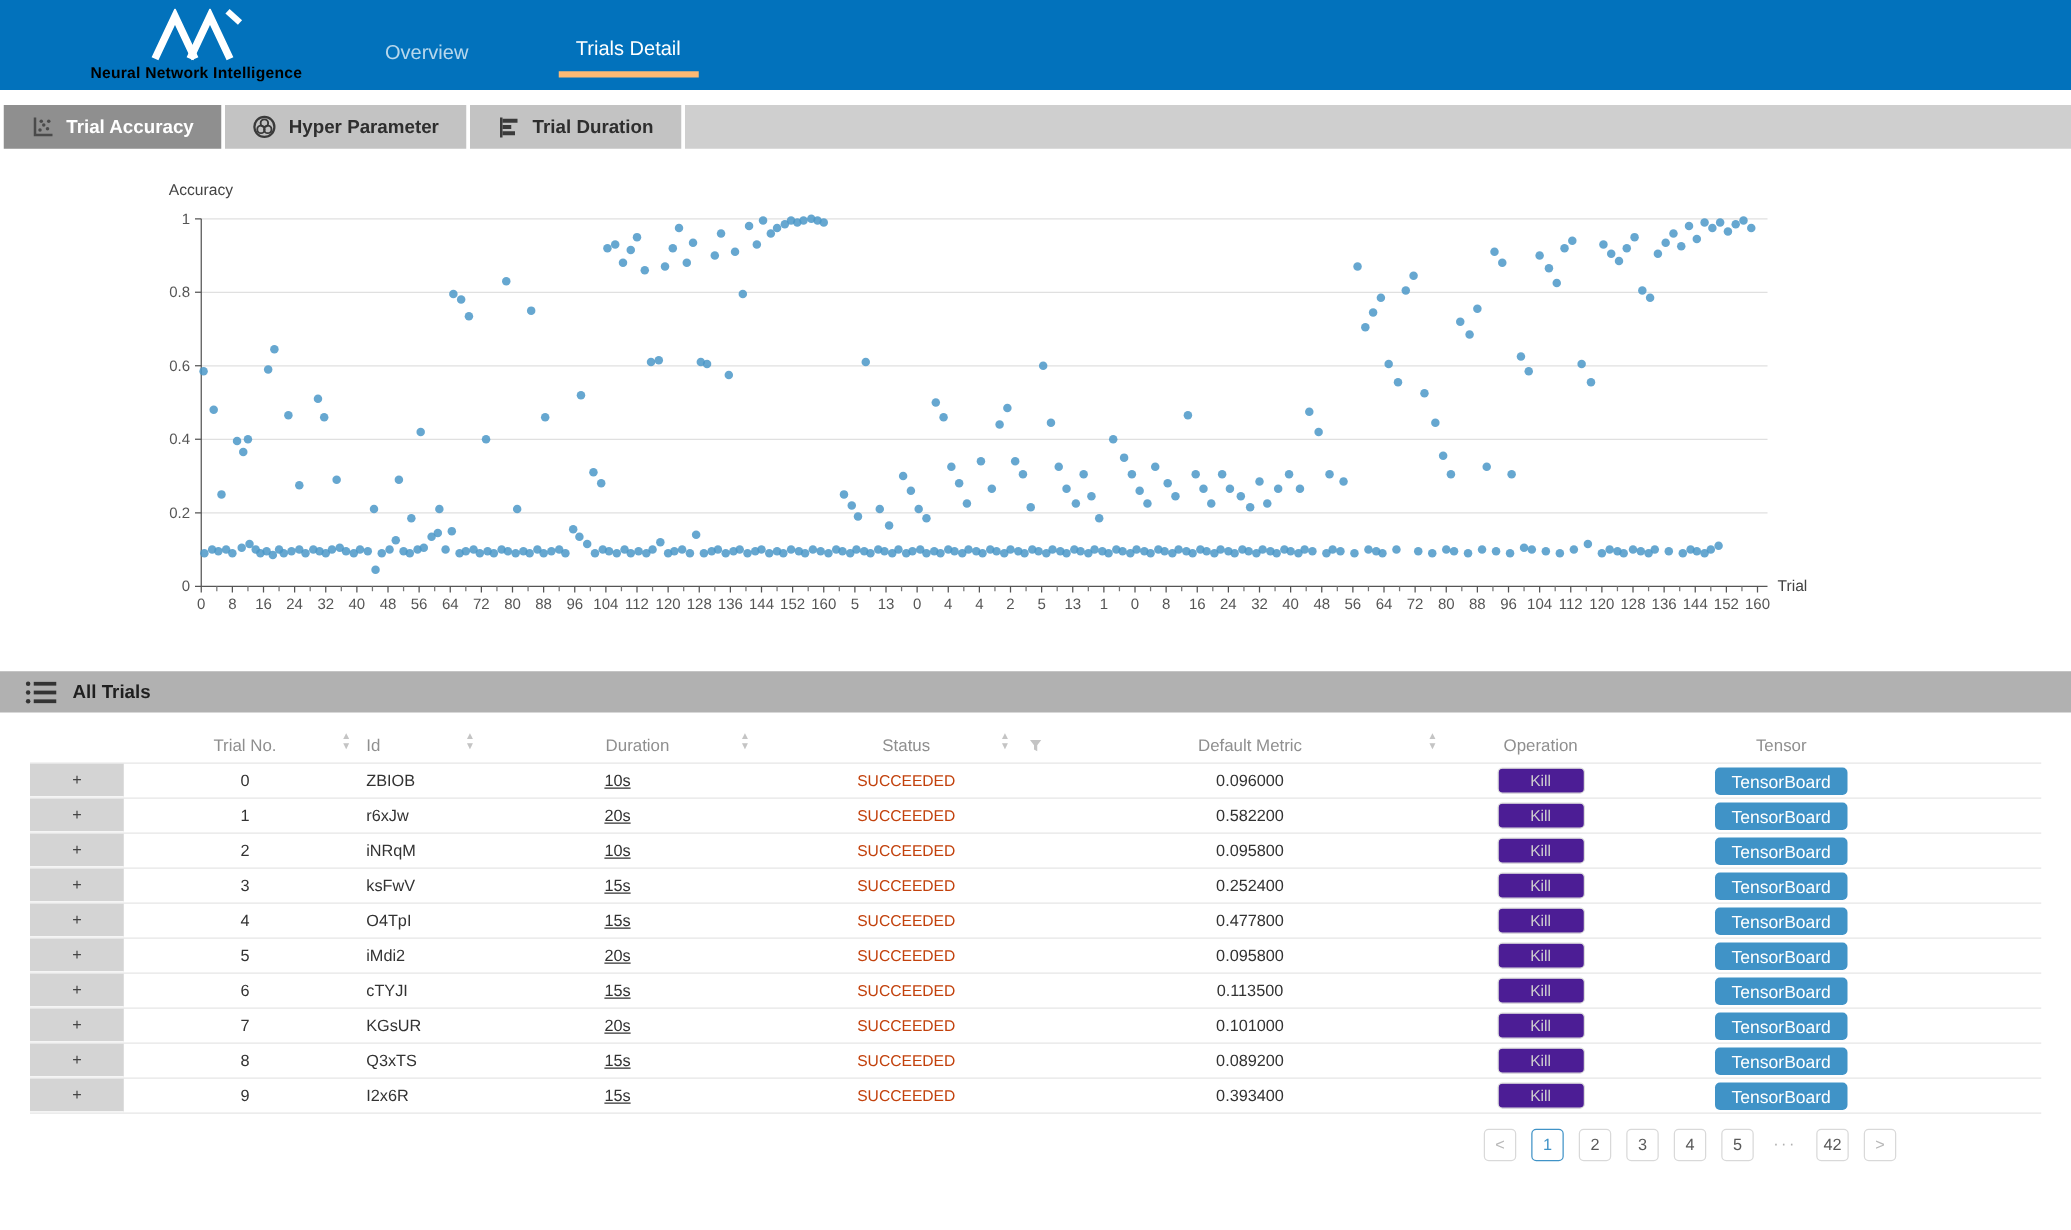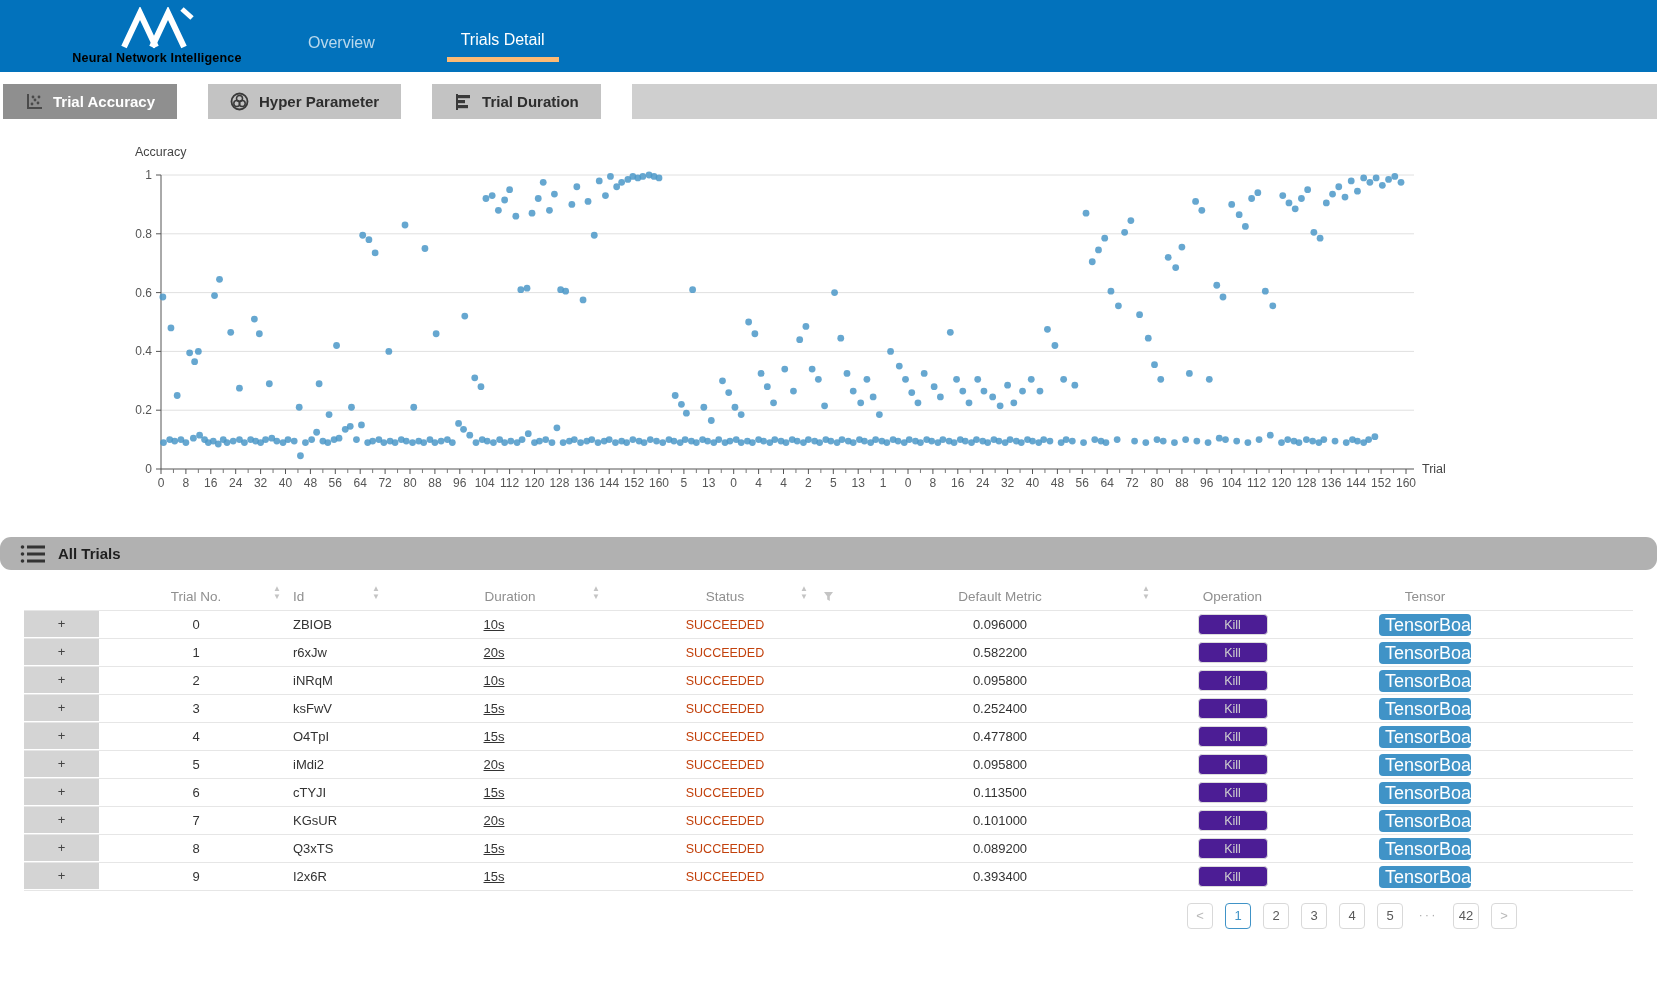--- a/index.html
+++ b/index.html
@@ -8,54 +8,54 @@
   
   .app-header{height:72px;background:#0272bc;display:flex;align-items:stretch;}
   .logo-block{margin-left:62px;display:flex;flex-direction:column;justify-content:center;align-items:center;width:190px;}
   .logo-mark{display:block;}
   .logo-text{color:#000000;font-size:12.5px;font-weight:bold;margin-top:2px;letter-spacing:.2px;white-space:nowrap;}
   .top-tabs{display:flex;align-items:flex-end;margin-left:42px;gap:58px;padding-bottom:10px;}
   .top-tab{font-size:16px;color:rgba(255,255,255,.72);cursor:pointer;padding:0 14px 8px 14px;border-bottom:2px solid transparent;}
   .top-tab.active{color:#fff;border-bottom:5px solid #fdba74;}
 
   
-  .subbar{margin-top:12px;height:35px;display:flex;gap:28px;}
+  .subbar{margin-top:12px;height:35px;display:flex;}
   .subtab{display:flex;align-items:center;gap:10px;padding:0 22px;background:#c3c3c3;margin-left:3px;font-size:15px;font-weight:bold;color:#2e2e2e;cursor:pointer;}
   .subtab.active{background:#8f8f8f;color:#fff;}
   .subbar-fill{flex:1;background:#cfcfcf;margin-left:3px;}
 
   
   .chart-wrap{position:relative;height:400px;margin-top:10px;}
   .chart-wrap svg{display:block;}
   .tick-label{font-size:12px;fill:#555;font-family:"Liberation Sans",sans-serif;}
   .axis-name{font-size:12.5px;fill:#444;font-family:"Liberation Sans",sans-serif;}
 
   
-  .alltrials-bar{margin-top:8px;height:33px;background:#b1b1b1;display:flex;align-items:center;border-radius:11px;}
+  .alltrials-bar{margin-top:8px;height:33px;background:#b1b1b1;display:flex;align-items:center;}
   .alltrials-bar .bar-icon{margin-left:20px;}
   .alltrials-title{margin-left:12px;font-size:15px;font-weight:bold;color:#1f1f1f;}
 
   
   .tbl{margin:14px 0 0 24px;width:1609px;}
   .trow{display:grid;grid-template-columns:75px 194px 117px 200px 230px 320px 145px 240px 88px;align-items:center;}
   .thead{height:26px;color:#8f8f8f;font-size:13.5px;}
   .th{position:relative;text-align:center;height:26px;line-height:26px;}
   .th.left{text-align:left;}
   .sorter{position:absolute;top:1px;display:inline-flex;flex-direction:column;line-height:7px;font-size:8px;color:#c4c4c4;cursor:pointer;}
   .sorter span{height:8px;}
   .filter-ic{position:absolute;top:7px;cursor:pointer;}
   .drow{height:27px;border-bottom:1px solid #e6e6e6;font-size:13px;}
   .drow:first-child{border-top:1px solid #e6e6e6;}
   .cell{text-align:center;}
   .cell.expand{background:#d4d4d4;height:26px;line-height:26px;border-bottom:1px solid #fff;cursor:pointer;color:#444;font-size:13px;}
   .cell.idc{text-align:left;color:#333;}
   .cell.dur{padding-right:32px;text-decoration:underline;}
   .cell.status{color:#c2410c;font-size:12.5px;}
   .btn-kill{width:70px;height:21px;border:1px solid #dcdcdc;background:#4c1d95;color:#cfcfcf;border-radius:4px;font-size:12.5px;font-family:"Liberation Sans",sans-serif;cursor:not-allowed;}
-  .btn-tb{width:92px;height:22px;border:none;background:#4093c7;color:#fff;border-radius:4px;font-size:18px;font-family:"Liberation Sans",sans-serif;cursor:pointer;}
+  .btn-tb{width:106px;height:22px;border:none;background:#4093c7;color:#fff;border-radius:4px;font-size:14px;font-family:"Liberation Sans",sans-serif;cursor:pointer;}
 
   
   .pager{display:flex;justify-content:flex-end;align-items:center;padding:12px 140px 20px 0;gap:12px;}
   .pg{min-width:26px;height:26px;line-height:24px;text-align:center;border:1px solid #d9d9d9;border-radius:4px;background:#fff;color:#595959;font-size:13px;cursor:pointer;box-sizing:border-box;}
   .pg.active{border-color:#4093c7;color:#4093c7;}
   .pg.arrow{color:#b8b8b8;}
   .pg.dots{border:none;color:#b0b0b0;letter-spacing:2px;}
 </style>
 </head>
 <body>

